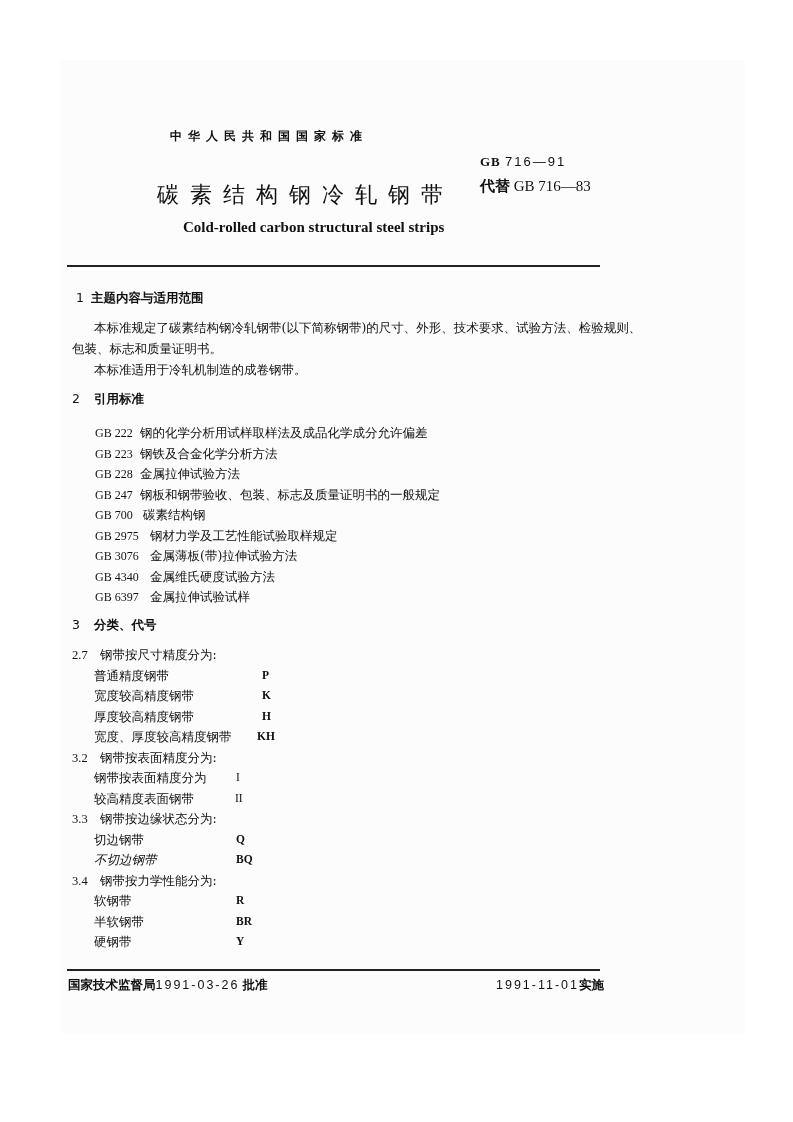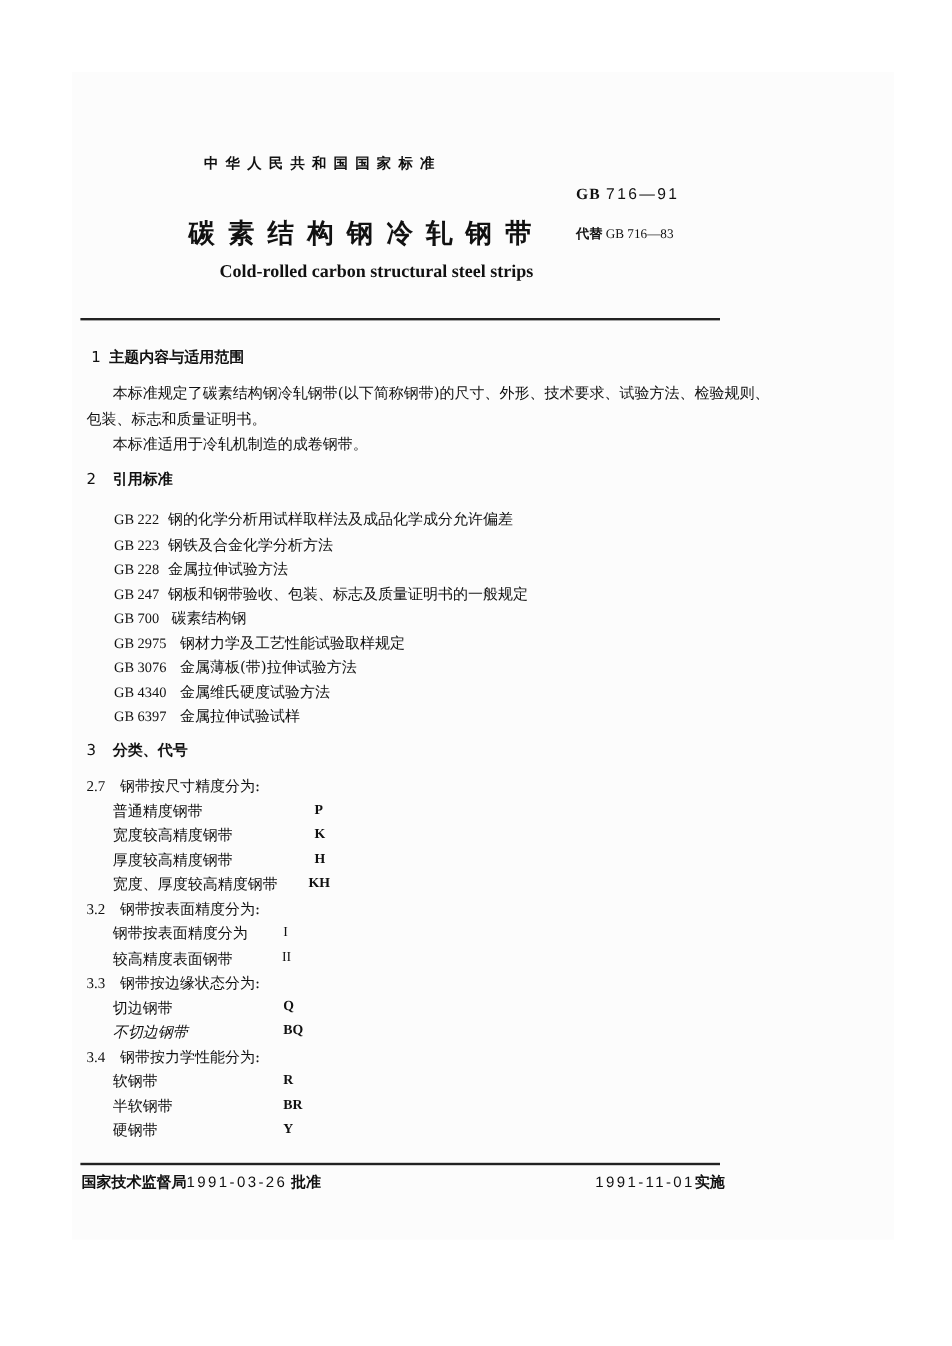--- a/index.html
+++ b/index.html
@@ -18,25 +18,25 @@
   .hdr-country {
     left: 170px; top: 128px; font-size: 12px; font-weight: bold;
     letter-spacing: 6px; font-family: "DejaVu Sans", sans-serif;
   }
   .hdr-code {
     left: 480px; top: 154px; font-size: 13px; font-weight: bold;
     font-family: "Liberation Serif", serif; letter-spacing: 1px;
   }
   .hdr-code .num { font-family: "Liberation Sans", sans-serif; font-weight: normal; letter-spacing: 2px; }
   .hdr-title {
-    left: 157px; top: 180px; font-size: 22px; font-weight: bold;
+    left: 157px; top: 180px; font-size: 22px; font-weight: normal;
     letter-spacing: 11px; font-family: "DejaVu Sans", sans-serif;
   }
   .hdr-replace {
-    left: 480px; top: 187px; font-size: 11px;
+    left: 480px; top: 177px; font-size: 15px;
     font-family: "Liberation Serif", serif;
   }
   .hdr-en {
     left: 183px; top: 219px; font-size: 15px; font-weight: bold;
     font-family: "Liberation Serif", serif;
   }
   .rule { position: absolute; left: 67px; width: 533px; height: 2px; background: #222; }
   .sec-title {
     font-size: 12.5px; font-weight: bold; font-family: "DejaVu Sans", sans-serif;
   }

